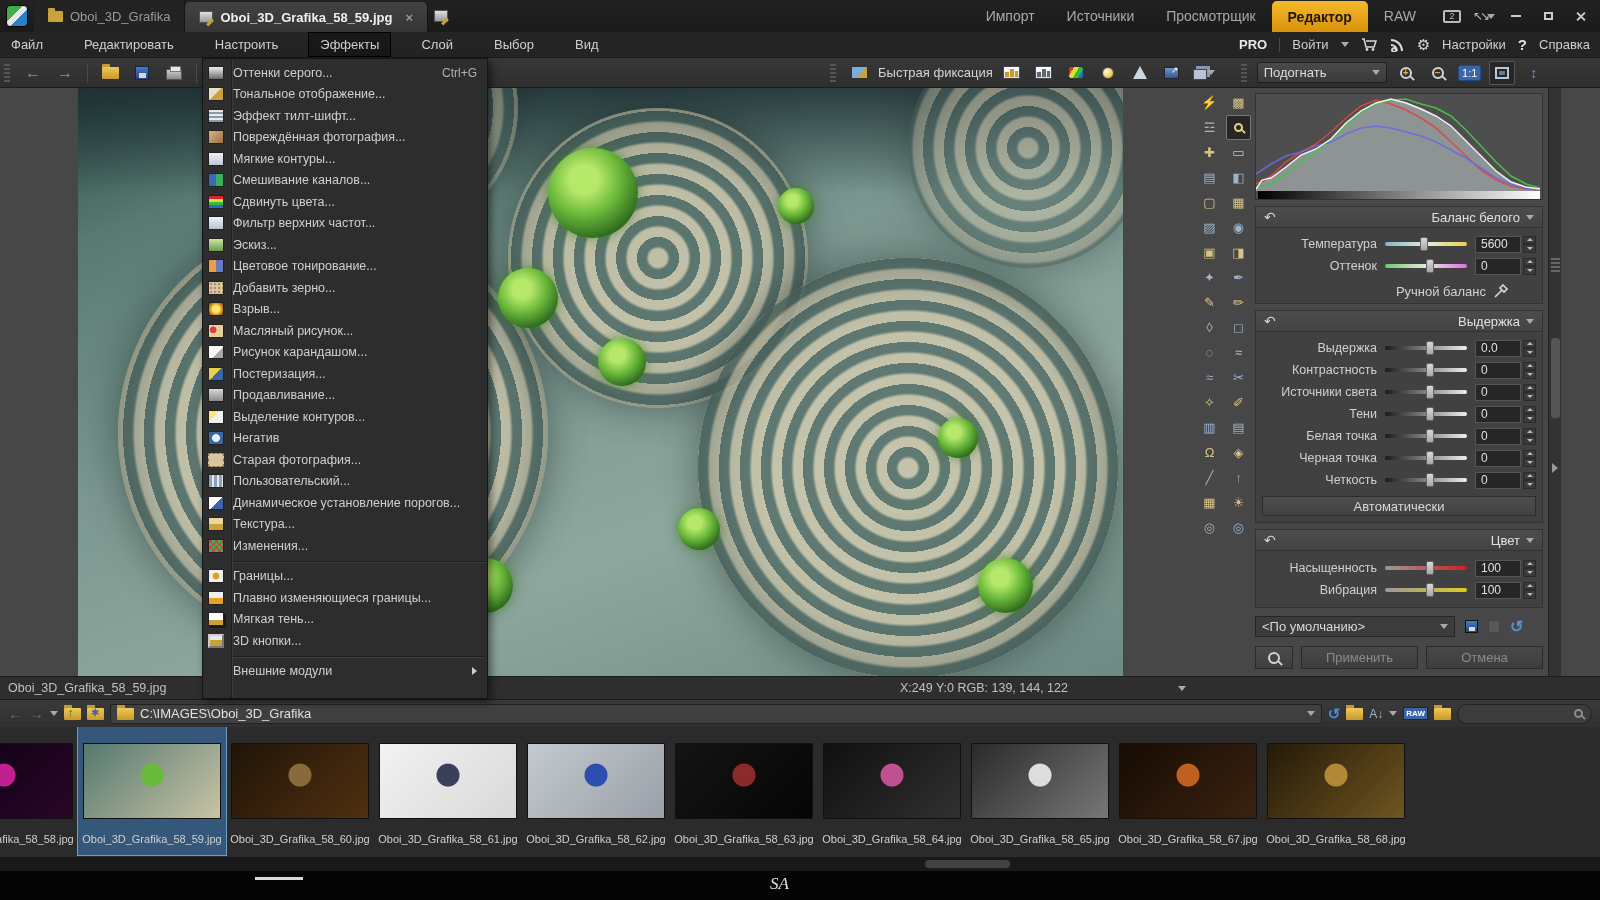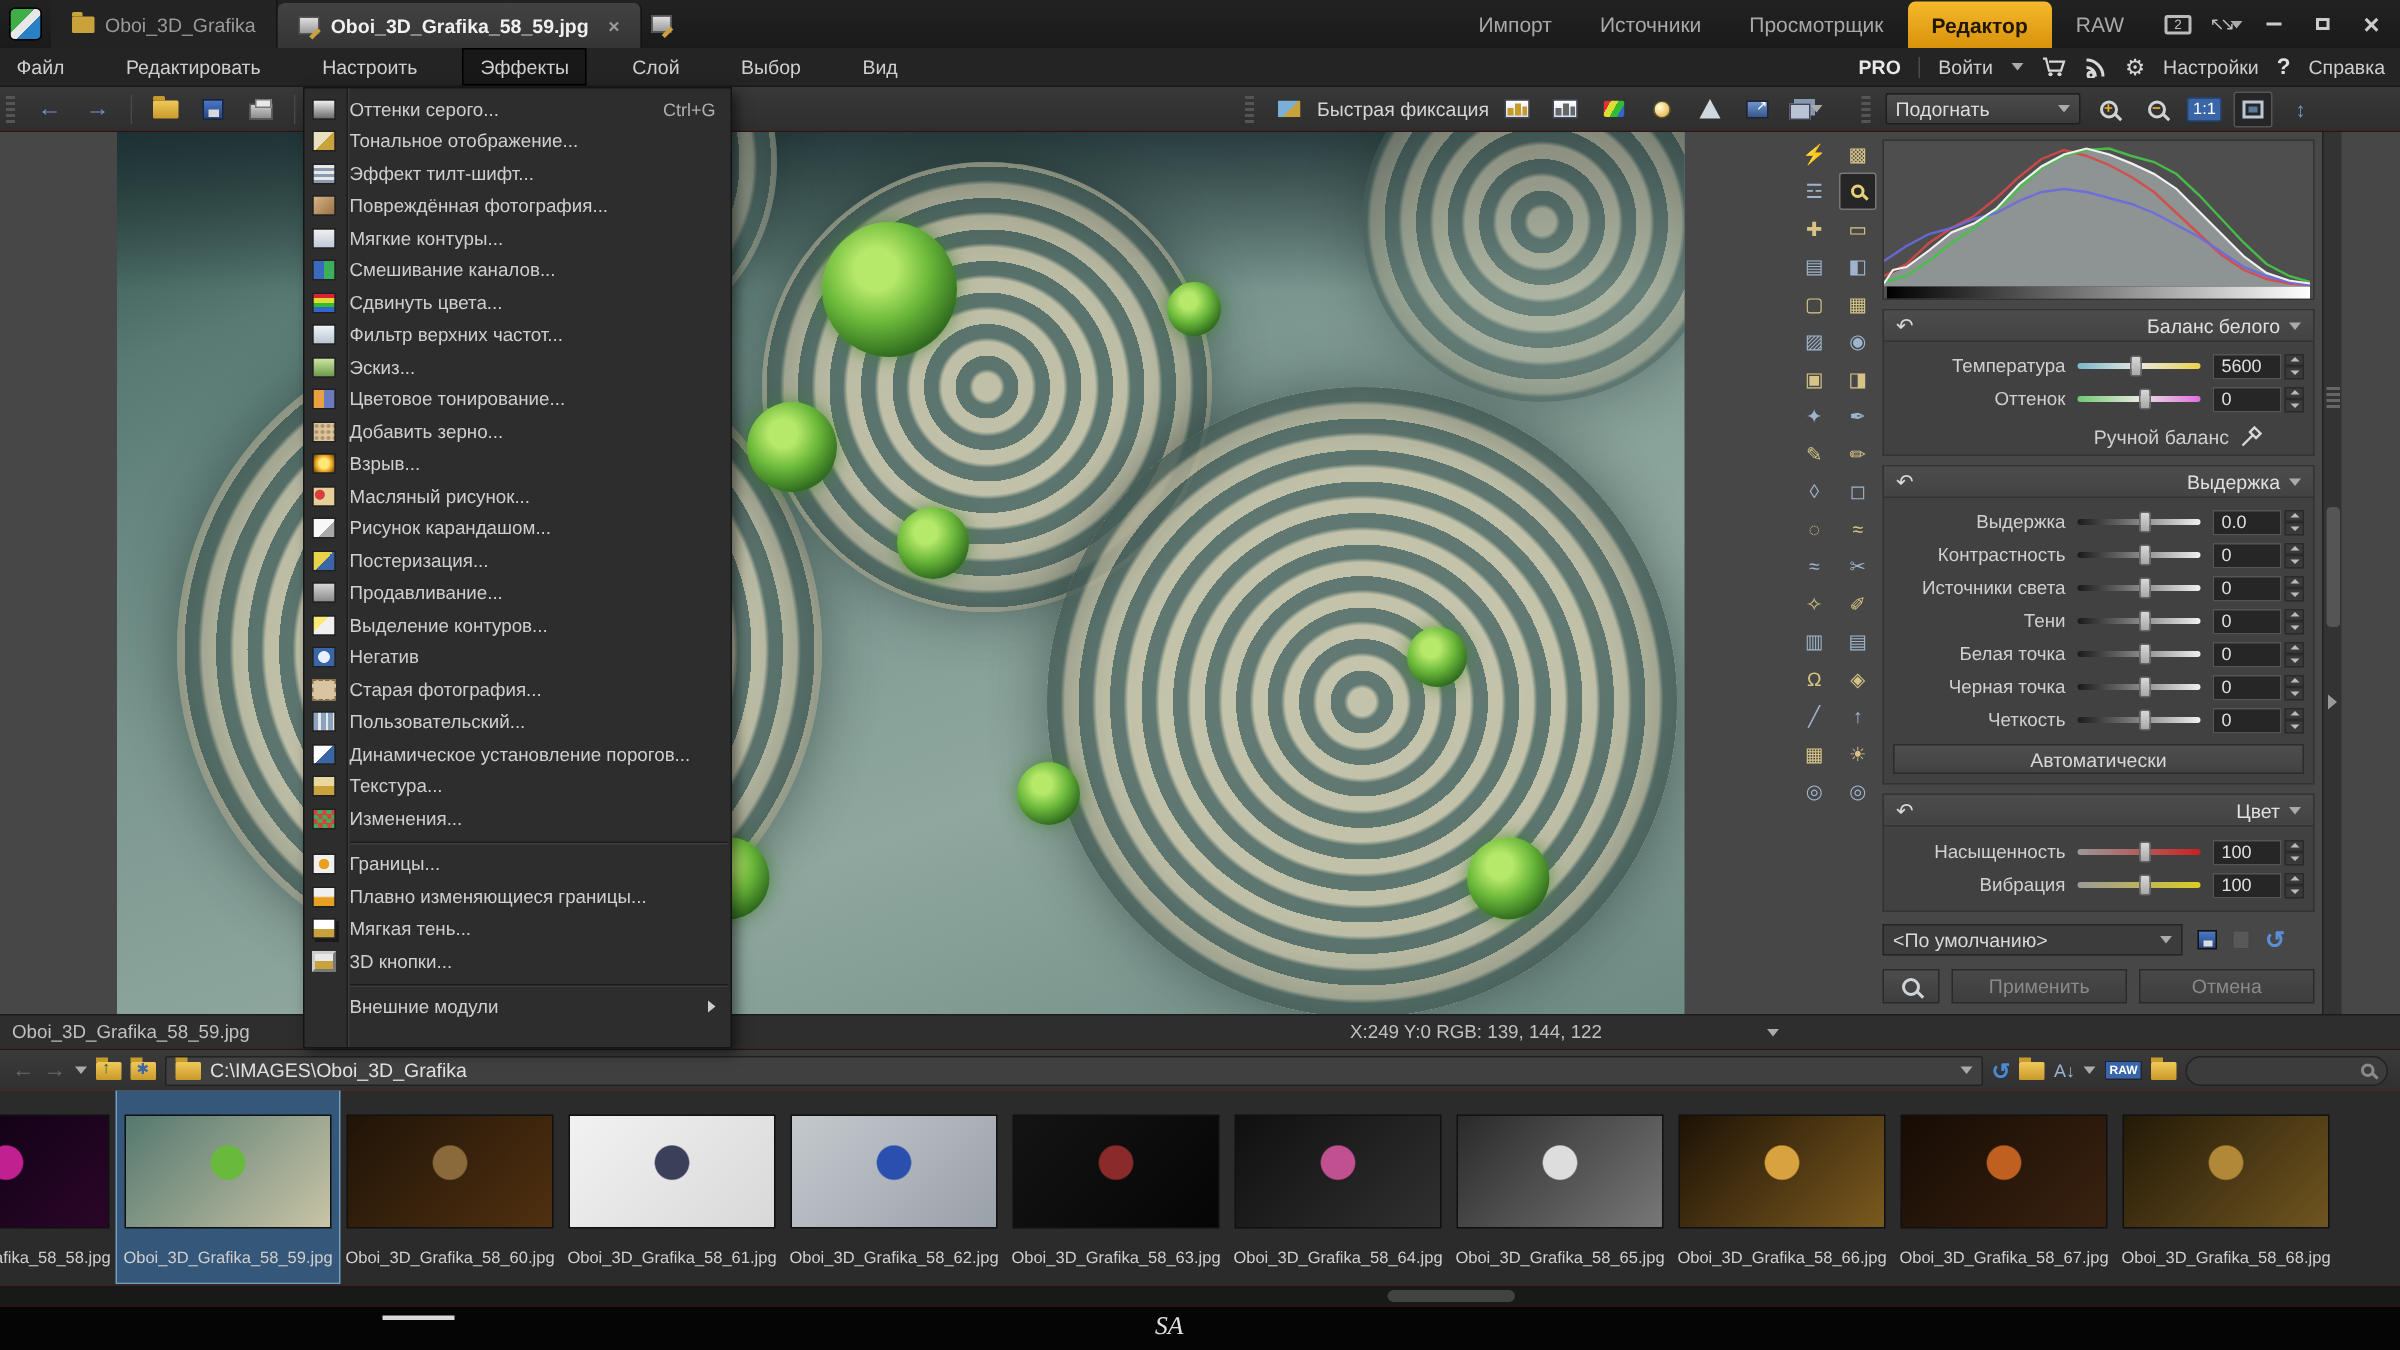--- a/index.html
+++ b/index.html
@@ -740,24 +740,20 @@
       </div>
       <div class="fs-item">
         <div class="fs-thumb" style="background: radial-gradient(circle at 50% 42%, rgb(192, 80, 144) 0px, rgb(192, 80, 144) 11px, rgba(0, 0, 0, 0) 12px), linear-gradient(135deg, rgb(16, 16, 16), rgb(48, 48, 48));"></div>
         <div class="fs-label">Oboi_3D_Grafika_58_64.jpg</div>
       </div>
       <div class="fs-item">
         <div class="fs-thumb" style="background: radial-gradient(circle at 50% 42%, rgb(221, 221, 221) 0px, rgb(221, 221, 221) 11px, rgba(0, 0, 0, 0) 12px), linear-gradient(135deg, rgb(42, 42, 42), rgb(119, 119, 119));"></div>
         <div class="fs-label">Oboi_3D_Grafika_58_65.jpg</div>
       </div>
       <div class="fs-item">
-        <div class="fs-thumb" style="background: radial-gradient(circle at 50% 42%, rgb(216, 163, 63) 0px, rgb(216, 163, 63) 11px, rgba(0, 0, 0, 0) 12px), linear-gradient(135deg, rgb(30, 18, 6), rgb(122, 90, 30));"></div>
-        <div class="fs-label">Oboi_3D_Grafika_58_66.jpg</div>
-      </div>
-      <div class="fs-item">
         <div class="fs-thumb" style="background: radial-gradient(circle at 50% 42%, rgb(192, 96, 32) 0px, rgb(192, 96, 32) 11px, rgba(0, 0, 0, 0) 12px), linear-gradient(135deg, rgb(23, 12, 4), rgb(58, 34, 16));"></div>
         <div class="fs-label">Oboi_3D_Grafika_58_67.jpg</div>
       </div>
       <div class="fs-item">
         <div class="fs-thumb" style="background: radial-gradient(circle at 50% 42%, rgb(176, 136, 56) 0px, rgb(176, 136, 56) 11px, rgba(0, 0, 0, 0) 12px), linear-gradient(135deg, rgb(36, 26, 8), rgb(111, 85, 32));"></div>
         <div class="fs-label">Oboi_3D_Grafika_58_68.jpg</div>
       </div>
     </div>
   <div id="fs-hscroll">
       <span class="hthumb"></span>

